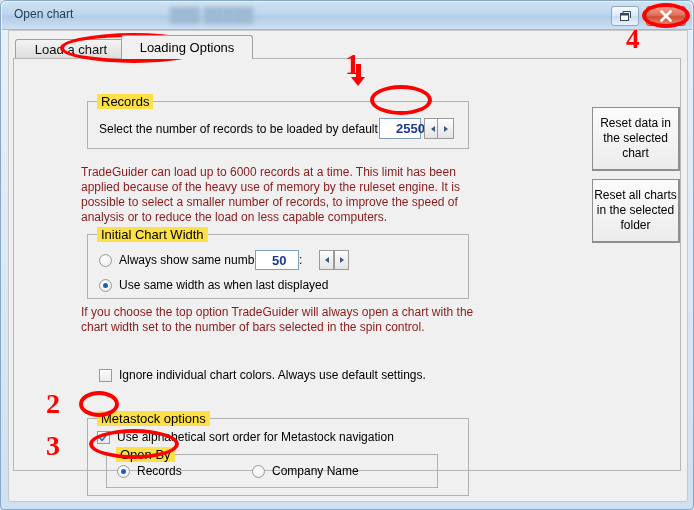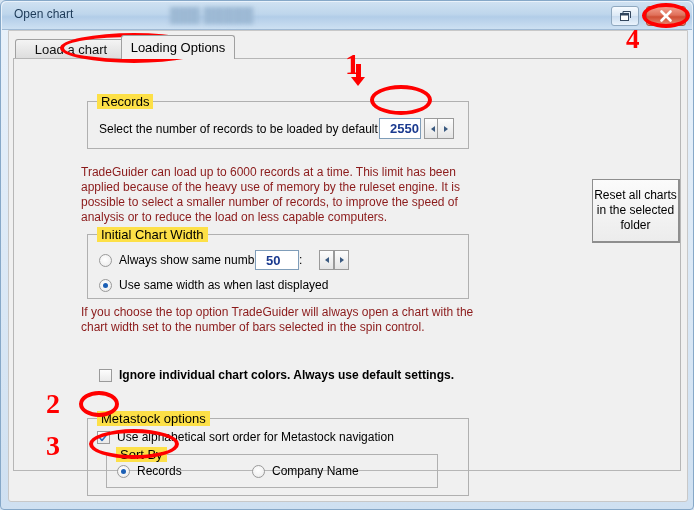--- a/index.html
+++ b/index.html
@@ -70,21 +70,21 @@
     border:1px solid #a0a0a0;
     border-bottom:none;
     border-radius:3px 3px 0 0;
   }
   #tab-load{
     left:4px;width:112px;
     background:linear-gradient(to bottom,#f4f4f4 0%,#dcdcdc 100%);
     color:#111;
   }
   #tab-loading{
-    left:110px;top:2px;height:24px;width:114px;
+    left:110px;top:2px;height:24px;width:132px;
     background:#f0f0f0;
     z-index:3;
   }
   #tabpage{
     position:absolute;left:4px;top:27px;width:668px;height:413px;
     box-sizing:border-box;
     border:1px solid #b6b6b6;
     background:#f0f0f0;
   }
   
@@ -115,21 +115,21 @@
   #red-1{left:72px;top:134px;width:394px;}
   #red-2{left:72px;top:274px;width:394px;}
   
   .spinfield{
     position:absolute;
     box-sizing:border-box;
     border:1px solid #7f9db9;
     background:#fff;
     font-size:13px;font-weight:bold;color:#1a3a8f;
     display:flex;align-items:center;
-    padding-left:10px;
+    padding-left:16px;
   }
   .spinbtn{
     position:absolute;
     box-sizing:border-box;
     border:1px solid #9a9a9a;
     background:linear-gradient(to bottom,#fdfdfd 0%,#e4e4e4 100%);
     display:flex;align-items:center;justify-content:center;
   }
   .caret{display:block;width:0;height:0;}
   .caret-l{border-top:3px solid transparent;border-bottom:3px solid transparent;border-right:4px solid #3b5a80;}
@@ -259,41 +259,44 @@
     </div>
     <div class="spinbtn" id="bars-spin-r">
       <i class="caret caret-r"></i>
     </div>
     <div class="radio on" style="left:90px;top:248px;"></div>
     <span class="lbl" style="left:110px;top:247px;">Use same width as when last displayed</span>
 
     <div class="redtext" id="red-2">If you choose the top option TradeGuider will always open a chart with the chart width set to the  number of bars selected in the spin control.</div>
 
     <div class="checkbox" style="left:90px;top:338px;"></div>
-    <span class="lbl" style="left:110px;top:337px;font-weight:bold;">Ignore individual chart colors. Always use default settings.</span>
+    <span class="lbl" style="left:110px;top:337px;">Ignore individual chart colors. Always use default settings.</span>
 
     <div class="group" id="grp-metastock">
       <span class="group-title">Metastock options</span>
 
       <div class="checkbox on" style="left:9px;top:12px;">
         <svg width="11" height="11" viewBox="0 0 11 11">
           <path d="M1.5 5.5 L4 8.5 L9.5 1.8" stroke="#2b6fbd" stroke-width="1.6" fill="none" stroke-linecap="round" stroke-linejoin="round"></path>
         </svg>
       </div>
       <span class="lbl" style="left:29px;top:11px;">Use alphabetical sort order for Metastock navigation</span>
 
       <div class="group" id="grp-sortby">
-        <span class="group-title">Sort By</span>
+        <span class="group-title">Open By</span>
         <div class="radio on" style="left:10px;top:10px;"></div>
         <span class="lbl" style="left:30px;top:9px;">Records</span>
         <div class="radio" style="left:145px;top:10px;"></div>
         <span class="lbl" style="left:165px;top:9px;">Company Name</span>
       </div>
     </div>
 
+    <div class="rbtn" id="btn-reset-data">
+      <span>Reset data in the selected chart</span>
+    </div>
     <div class="rbtn" id="btn-reset-all">
       <span>Reset all charts in the selected folder</span>
     </div>
   </div>
 
   <div class="ell" style="left:59px;top:32px;width:148px;height:30px;"></div>
 
   <div class="ell" style="left:369px;top:84px;width:62px;height:30px;"></div>
   <div class="arrow-stem" style="left:355px;top:63px;width:5px;height:16px;"></div>
   <div class="arrow-head" style="left:350px;top:76px;"></div>

